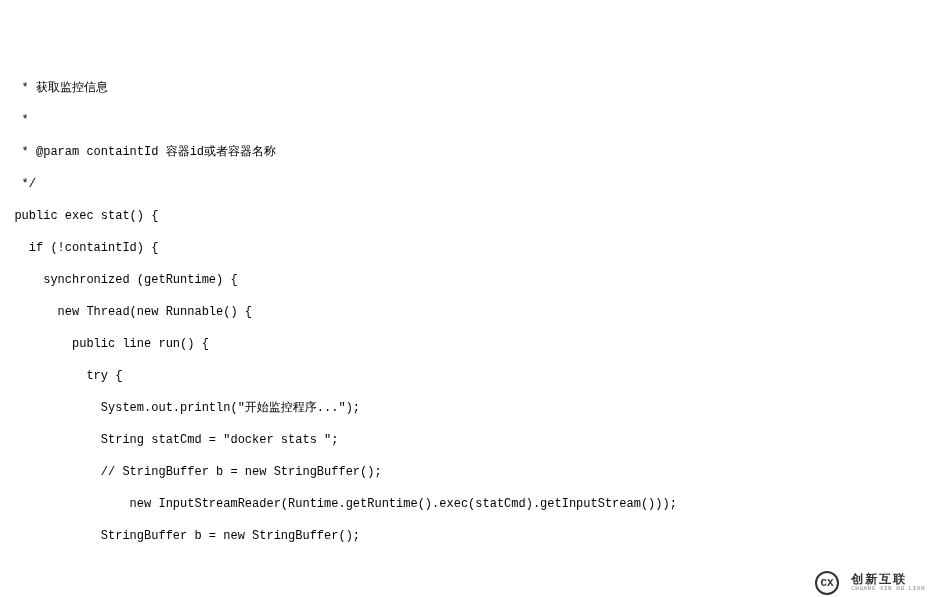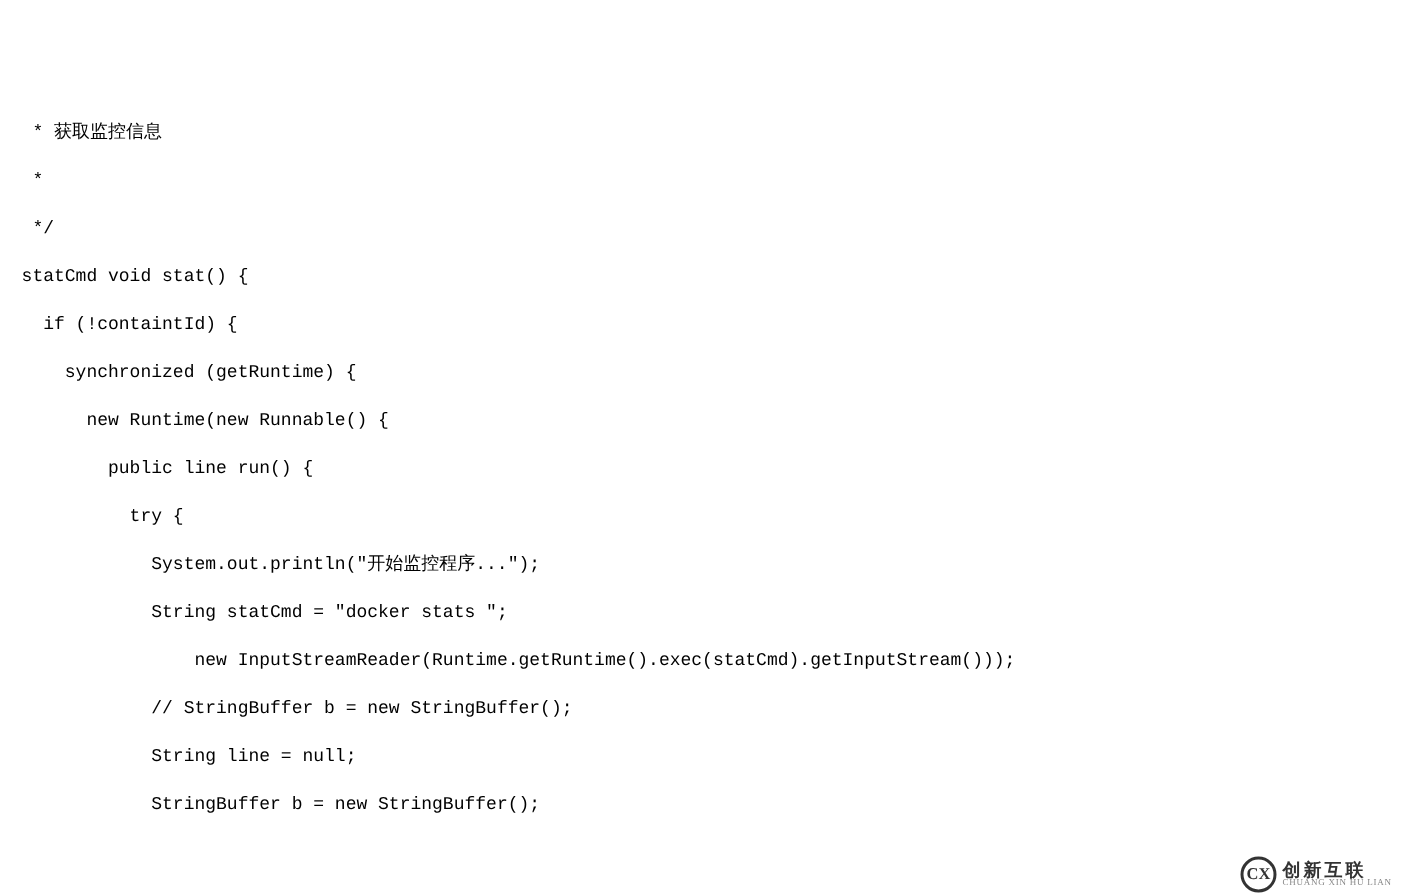--- a/index.html
+++ b/index.html
@@ -12,59 +12,60 @@
     white-space: pre;
     width: 941px;
     height: 597px;
     overflow: hidden;
     position: relative;
   }
   .code { padding: 0; }
   .line { display: block; height: 16px; }
   .logo {
     position: absolute;
-    right: 4px;
+    right: 16px;
     bottom: 0px;
     width: 110px;
     height: 28px;
     background: #ffffff;
     display: flex;
     align-items: center;
     gap: 4px;
-    font-family: Liberation Serif, serif;
+    font-family: Liberation Mono, monospace;
+    justify-content: space-between;
   }
   .logo-icon {
     width: 24px; height: 24px; border: 2px solid #333; border-radius: 50%;
     display:flex; align-items:center; justify-content:center;
     font-weight:bold; color:#333; font-size:11px;
   }
   .logo-text { display:flex; flex-direction:column; line-height:1; }
   .logo-cn { font-size:12px; color:#333; font-weight:bold; letter-spacing:2px;}
   .logo-en { font-size:6px; color:#888; letter-spacing:0.5px;}
 </style>
 </head>
 <body>
 
 
 
 <div class="code">
 <span class="line">   * 获取监控信息</span>
 <span class="line">   * </span>
+<span class="line">   * @param containtId 容器id或者容器名称</span>
 <span class="line">   */</span>
-<span class="line">  statCmd void stat() {</span>
+<span class="line">  public exec stat() {</span>
 <span class="line">    if (!containtId) {</span>
 <span class="line">      synchronized (getRuntime) {</span>
-<span class="line">        new Runtime(new Runnable() {</span>
+<span class="line">        new Thread(new Runnable() {</span>
 <span class="line">          public line run() {</span>
 <span class="line">            try {</span>
 <span class="line">              System.out.println("开始监控程序...");</span>
 <span class="line">              String statCmd = "docker stats ";</span>
+<span class="line">              // StringBuffer b = new StringBuffer();</span>
 <span class="line">                  new InputStreamReader(Runtime.getRuntime().exec(statCmd).getInputStream()));</span>
-<span class="line">              // StringBuffer b = new StringBuffer();</span>
-<span class="line">              String line = null;</span>
 <span class="line">              StringBuffer b = new StringBuffer();</span>
 
 
 
 
 
 
 
 
 

